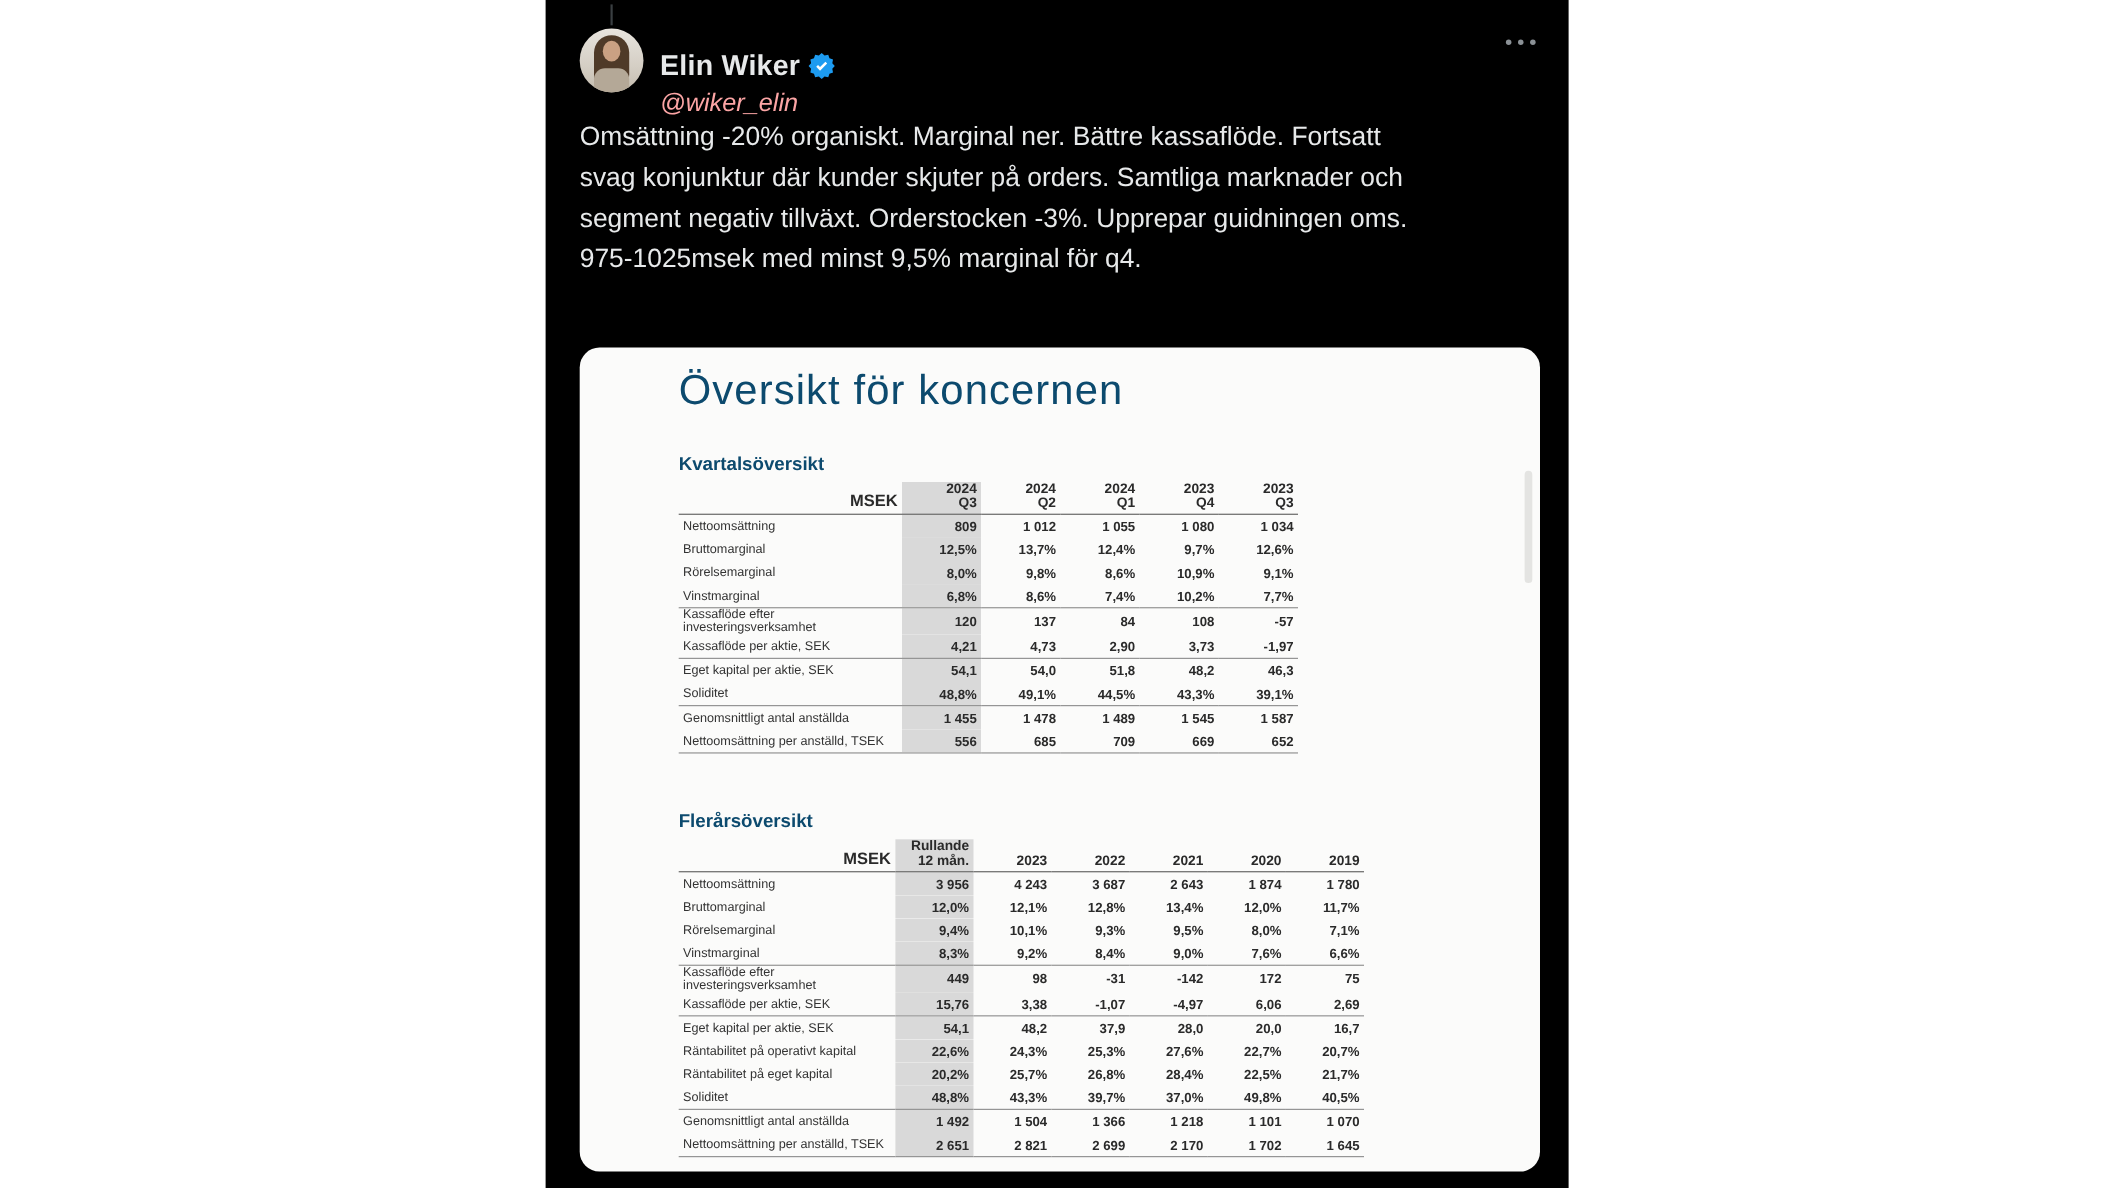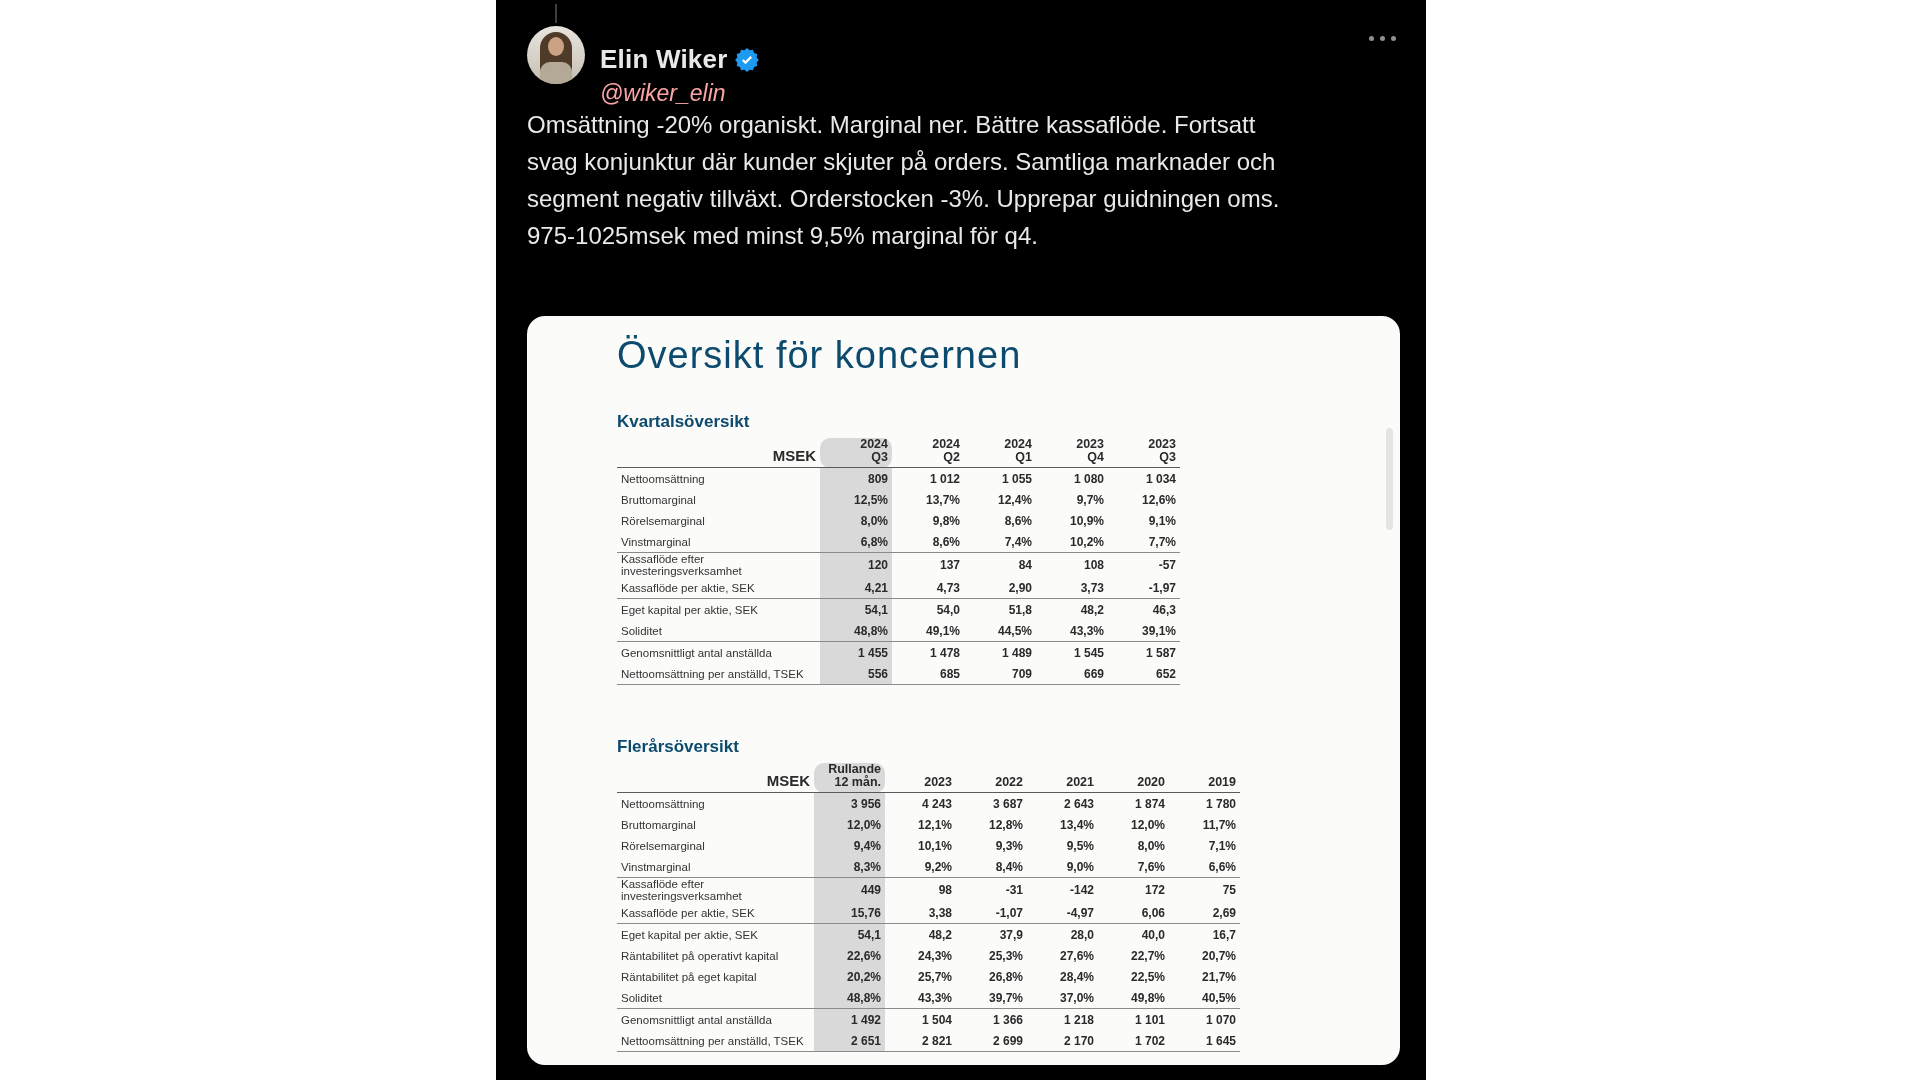--- a/index.html
+++ b/index.html
@@ -28,21 +28,21 @@
 
   
   .embed{position:absolute;left:31px;top:316px;width:873px;height:749px;background:#fbfbfa;border-radius:18px;overflow:hidden;cursor:pointer;}
   .report-title{position:absolute;left:90px;top:18px;font-size:38px;font-weight:400;color:#0c4a6e;letter-spacing:1px;margin:0;}
 
   .rpt{position:absolute;left:90px;}
   .rpt-heading{font-size:17px;font-weight:700;color:#0c4a6e;margin:0 0 6px 0;}
   .rpt table{border-collapse:collapse;table-layout:fixed;}
   .rpt th,.rpt td{padding:0 4px;font-size:12px;color:#2a2a2a;height:21px;overflow:hidden;}
   .rpt th{vertical-align:bottom;padding-bottom:3px;}
-  .rpt th.num{font-weight:700;font-size:12.5px;text-align:right;white-space:pre-line;line-height:13px;border-radius:10px;}
+  .rpt th.num{font-weight:700;font-size:12.5px;text-align:right;white-space:pre-line;line-height:13px;}
   .rpt th.lbl{font-weight:700;font-size:15px;text-align:right;}
   .rpt td.lbl{text-align:left;font-weight:400;font-size:11.5px;color:#333;}
   .rpt td.num{text-align:right;font-weight:600;font-size:12px;}
   .rpt .hl{background:#d9d9d9;}
   .rpt thead th{border-bottom:1.5px solid #5a5a5a;}
   .rpt tr.group-end td{border-bottom:1.4px solid #8a8a8a;}
   .t1 td.num,.t1 th.num{width:64px;}
   .t1 table{width:563px;}
   .t2 td.num,.t2 th.num{width:63px;}
   .t2 table{width:623px;}
@@ -262,21 +262,21 @@
                 <td class="num">-4,97</td>
                 <td class="num">6,06</td>
                 <td class="num">2,69</td>
               </tr>
               <tr>
                 <td class="lbl">Eget kapital per aktie, SEK</td>
                 <td class="num hl">54,1</td>
                 <td class="num">48,2</td>
                 <td class="num">37,9</td>
                 <td class="num">28,0</td>
-                <td class="num">40,0</td>
+                <td class="num">20,0</td>
                 <td class="num">16,7</td>
               </tr>
               <tr>
                 <td class="lbl">Räntabilitet på operativt kapital</td>
                 <td class="num hl">22,6%</td>
                 <td class="num">24,3%</td>
                 <td class="num">25,3%</td>
                 <td class="num">27,6%</td>
                 <td class="num">22,7%</td>
                 <td class="num">20,7%</td>

